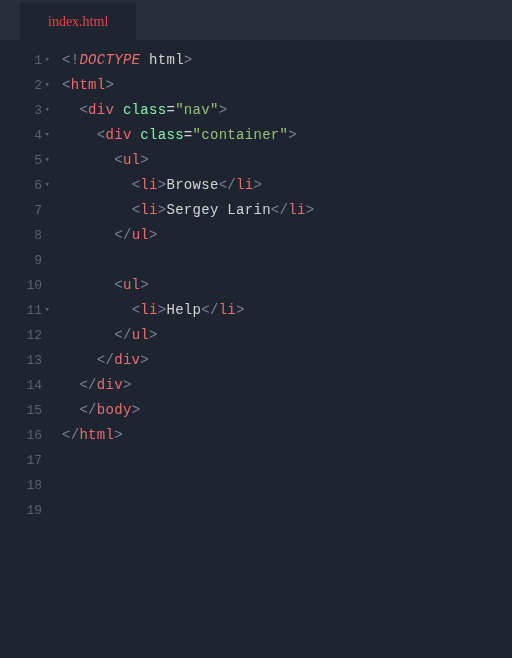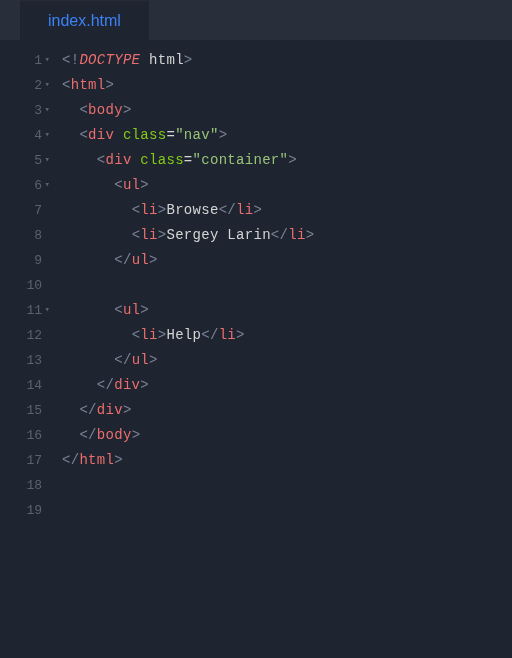--- a/index.html
+++ b/index.html
@@ -14,24 +14,24 @@
     }
     .tab-bar {
       background: #282f3a;
       height: 40px;
       display: flex;
       align-items: flex-end;
       padding-left: 20px;
     }
     .tab {
       background: #1e2430;
-      color: #3b82f6;
+      color: #ef4444;
       padding: 11px 28px 10px 28px;
-      font-size: 16px;
-      font-family: Liberation Sans, sans-serif;
+      font-size: 14px;
+      font-family: Liberation Serif, serif;
       border-top: 1px solid rgba(255,255,255,0.03);
     }
     .editor {
       display: flex;
       padding-top: 8px;
     }
     .gutter {
       width: 52px;
       text-align: right;
       padding-right: 10px;
@@ -59,21 +59,21 @@
     .code-line {
       height: 25px;
       line-height: 25px;
       white-space: pre;
       letter-spacing: 0.3px;
     }
     .t-bracket { color: #7a8296; }
     .t-doctype { color: #eb6e6e; font-style: italic; }
     .t-doctype-kw { color: #d4d4d4; }
     .t-tag { color: #eb6e6e; }
-    .t-attr-name { color: #84cc16; }
+    .t-attr-name { color: #86efac; }
     .t-attr-eq { color: #d4d4d4; }
     .t-attr-val { color: #98c379; }
     .t-text { color: #d4d4d4; }
   </style>
 </head>
 <body>
 
 <div class="tab-bar">
   <div class="tab">index.html</div>
 </div>
@@ -96,21 +96,20 @@
       <div class="gutter-line">14</div>
       <div class="gutter-line">15</div>
       <div class="gutter-line">16</div>
       <div class="gutter-line">17</div>
       <div class="gutter-line">18</div>
       <div class="gutter-line">19</div>
     </div>
   <div class="code" id="code">
       <div class="code-line"><span></span><span class="t-bracket">&lt;!</span><span class="t-doctype">DOCTYPE</span><span class="t-doctype-kw"> html</span><span class="t-bracket">&gt;</span></div>
       <div class="code-line"><span></span><span class="t-bracket">&lt;</span><span class="t-tag">html</span><span class="t-bracket">&gt;</span></div>
-      <div class="code-line"><span>  </span><span class="t-bracket">&lt;</span><span class="t-tag">body</span><span class="t-bracket">&gt;</span></div>
       <div class="code-line"><span>  </span><span class="t-bracket">&lt;</span><span class="t-tag">div</span><span class="t-text"> </span><span class="t-attr-name">class</span><span class="t-attr-eq">=</span><span class="t-attr-val">"nav"</span><span class="t-bracket">&gt;</span></div>
       <div class="code-line"><span>    </span><span class="t-bracket">&lt;</span><span class="t-tag">div</span><span class="t-text"> </span><span class="t-attr-name">class</span><span class="t-attr-eq">=</span><span class="t-attr-val">"container"</span><span class="t-bracket">&gt;</span></div>
       <div class="code-line"><span>      </span><span class="t-bracket">&lt;</span><span class="t-tag">ul</span><span class="t-bracket">&gt;</span></div>
       <div class="code-line"><span>        </span><span class="t-bracket">&lt;</span><span class="t-tag">li</span><span class="t-bracket">&gt;</span><span class="t-text">Browse</span><span class="t-bracket">&lt;/</span><span class="t-tag">li</span><span class="t-bracket">&gt;</span></div>
       <div class="code-line"><span>        </span><span class="t-bracket">&lt;</span><span class="t-tag">li</span><span class="t-bracket">&gt;</span><span class="t-text">Sergey Larin</span><span class="t-bracket">&lt;/</span><span class="t-tag">li</span><span class="t-bracket">&gt;</span></div>
       <div class="code-line"><span>      </span><span class="t-bracket">&lt;/</span><span class="t-tag">ul</span><span class="t-bracket">&gt;</span></div>
       <div class="code-line"><span></span></div>
       <div class="code-line"><span>      </span><span class="t-bracket">&lt;</span><span class="t-tag">ul</span><span class="t-bracket">&gt;</span></div>
       <div class="code-line"><span>        </span><span class="t-bracket">&lt;</span><span class="t-tag">li</span><span class="t-bracket">&gt;</span><span class="t-text">Help</span><span class="t-bracket">&lt;/</span><span class="t-tag">li</span><span class="t-bracket">&gt;</span></div>
       <div class="code-line"><span>      </span><span class="t-bracket">&lt;/</span><span class="t-tag">ul</span><span class="t-bracket">&gt;</span></div>

